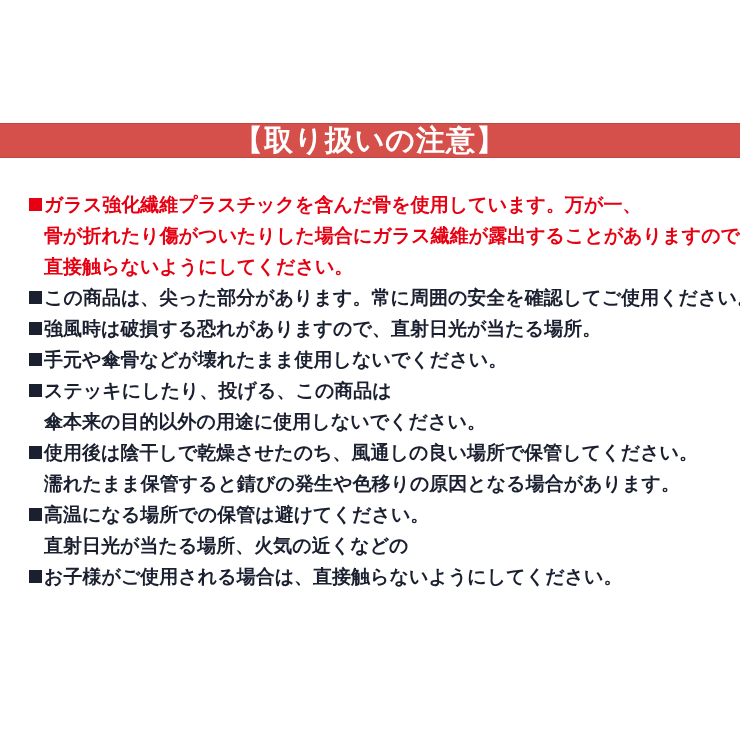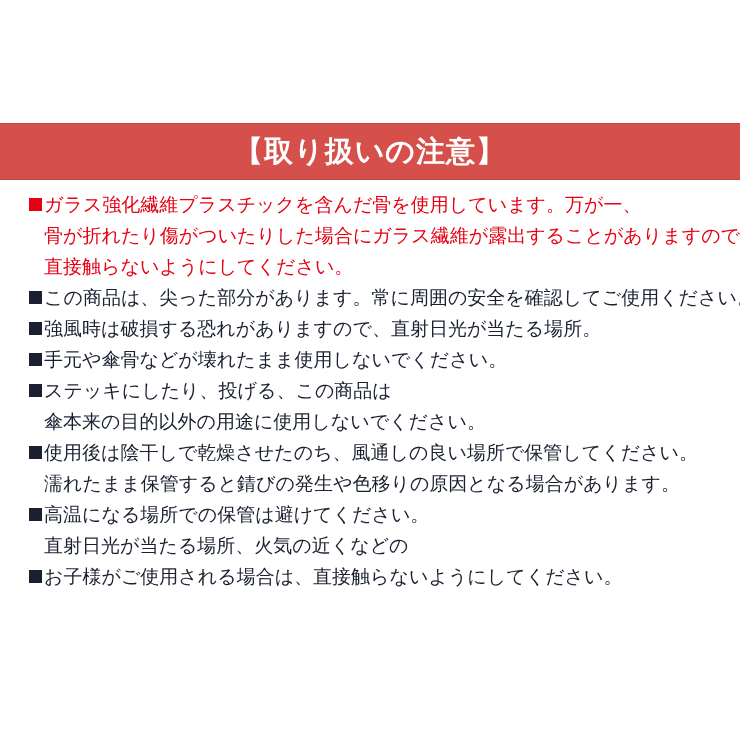--- a/index.html
+++ b/index.html
@@ -20,21 +20,21 @@
   .page{
     position:absolute;
     inset:0;
     background:var(--page-bg);
   }
   .caution-header{
     position:absolute;
     top:123px;
     left:0;
     width:740px;
-    height:57px;
+    height:35px;
     background:var(--header-bg);
     border-top:1px solid var(--header-edge);
     border-bottom:1px solid var(--header-edge);
     display:flex;
     align-items:center;
     justify-content:center;
   }
   .caution-title{
     color:#ffffff;
     font-size:29px;
@@ -65,21 +65,21 @@
     width:13px;
     height:13px;
     background:currentColor;
   }
   .warning-lines{
     flex:1 1 auto;
     min-width:0;
   }
   .warning-line{
     font-size:19px;
-    font-weight:400;
+    font-weight:700;
     line-height:31px;
     white-space:nowrap;
     letter-spacing:0;
   }
   .emphasis-red{color:var(--warning-red);}
   .emphasis-dark{color:var(--text-dark);}
 </style>
 </head>
 <body style="background: rgb(255, 255, 255);">
 

